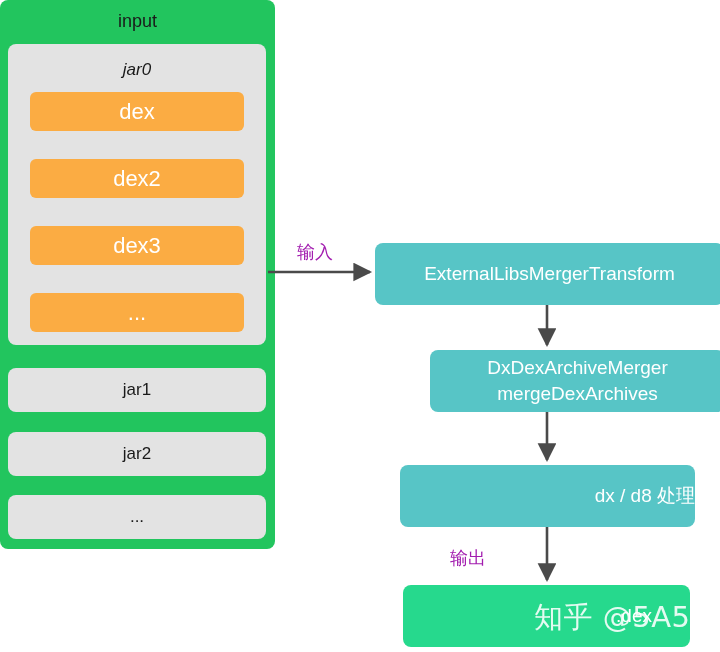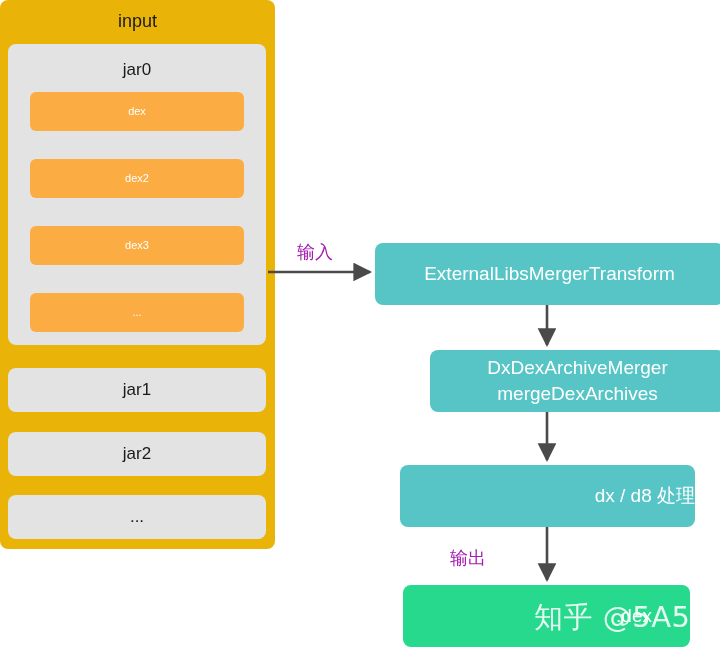--- a/index.html
+++ b/index.html
@@ -16,21 +16,21 @@
     -webkit-font-smoothing: antialiased;
   }
 
   
   .input-panel {
     position: absolute;
     left: 0px;
     top: 0px;
     width: 275px;
     height: 549px;
-    background: #eab308;
+    background: #22c55e;
     border-radius: 8px;
   }
   .input-title {
     position: absolute;
     left: 0;
     top: 8px;
     width: 275px;
     text-align: center;
     font-size: 18px;
     color: #1a1a1a;
@@ -51,30 +51,31 @@
   }
   .jar-title {
     position: absolute;
     left: 0;
     top: 14px;
     width: 100%;
     text-align: center;
     font-size: 17px;
     color: #1a1a1a;
     line-height: 24px;
+    font-style: italic;
   }
   .dex-item {
     position: absolute;
     left: 22px;
     width: 214px;
     height: 39px;
     background: #fbac43;
     border-radius: 6px;
     color: #ffffff;
-    font-size: 11px;
+    font-size: 22px;
     line-height: 39px;
     text-align: center;
   }
   .dex-item.d0 { top: 48px; }
   .dex-item.d1 { top: 115px; }
   .dex-item.d2 { top: 182px; }
   .dex-item.d3 { top: 249px; }
 
   .jar-flat {
     height: 44px;

